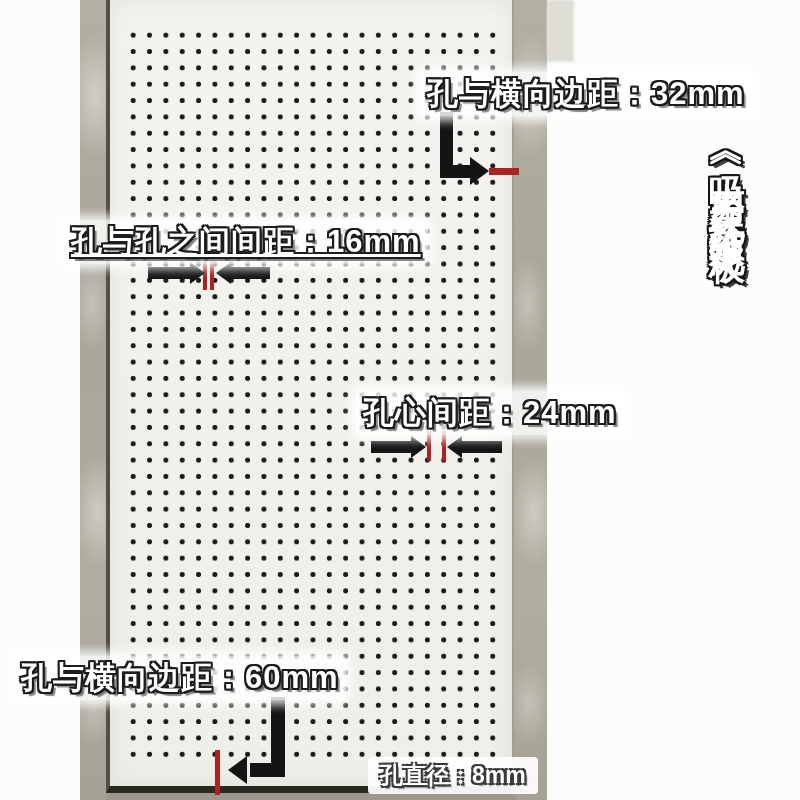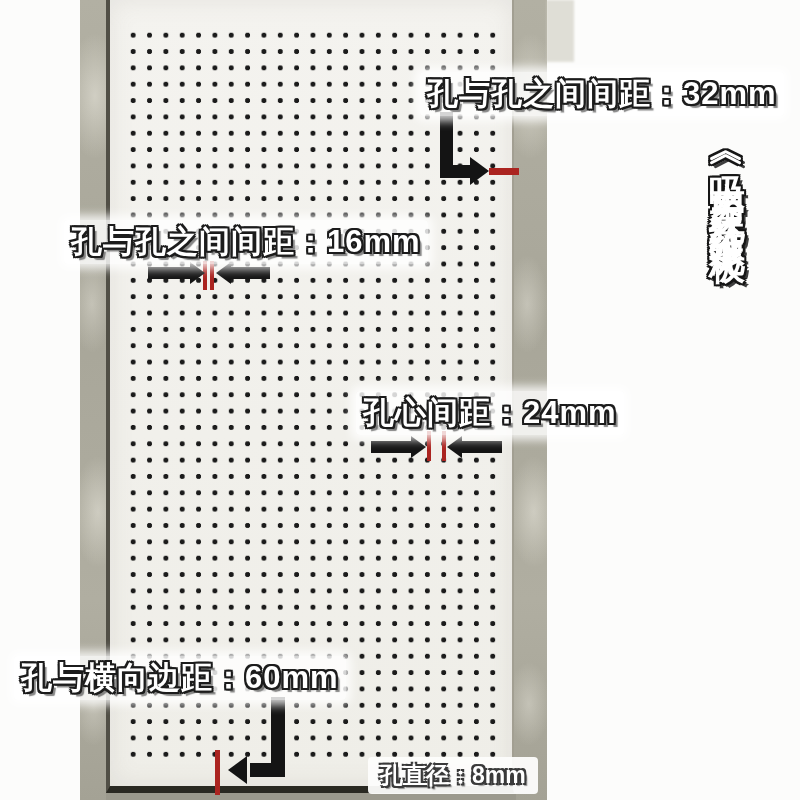--- a/index.html
+++ b/index.html
@@ -114,29 +114,29 @@
 
 <div class="tile tile-left"></div>
 <div class="tile tile-right"></div>
 <div class="tile-patch"></div>
 <div class="under-board"></div>
 
 <div class="board">
   <div class="dot-grid"></div>
 </div>
 
-<div class="note" style="left:420px;top:72px;">孔与孔之间间距：32mm</div>
+<div class="note" style="left:420px;top:72px;">孔与横向边距：32mm</div>
 <div>
   <div class="shape bar" style="left:440px;top:112px;width:13px;height:62px;"></div>
   <div class="shape bar" style="left:440px;top:165px;width:31px;height:13px;"></div>
   <div class="shape tri tri-right" style="left:470px;top:157px;"></div>
   <div class="shape red" style="left:489px;top:168px;width:30px;height:7px;"></div>
 </div>
 
-<div class="note" style="left:64px;top:220px;">孔与孔之间间距：16mm</div>
+<div class="note" style="left:64px;top:220px;text-decoration:underline;">孔与孔之间间距：16mm</div>
 <div>
   <div class="shape bar" style="left:148px;top:267px;width:43px;height:12px;"></div>
   <div class="shape tri tri-right small" style="left:190px;top:262px;"></div>
   <div class="shape red" style="left:203px;top:261px;width:4px;height:29px;"></div>
   <div class="shape red" style="left:210px;top:261px;width:4px;height:29px;"></div>
   <div class="shape tri tri-left small" style="left:216px;top:262px;"></div>
   <div class="shape bar" style="left:230px;top:267px;width:40px;height:12px;"></div>
 </div>
 
 <div class="note" style="left:356px;top:391px;text-align:right;">孔心间距：24mm</div>

